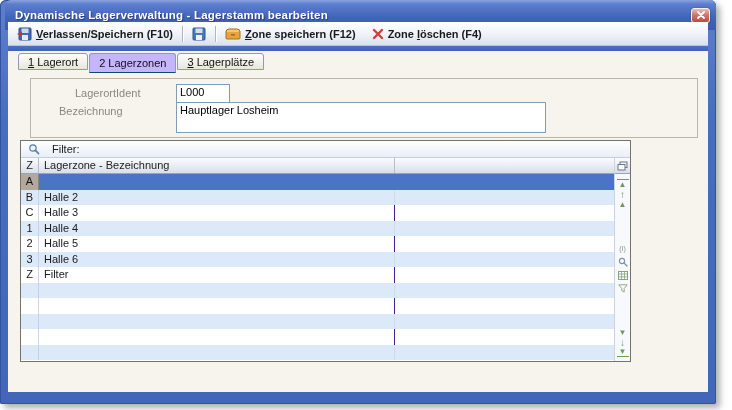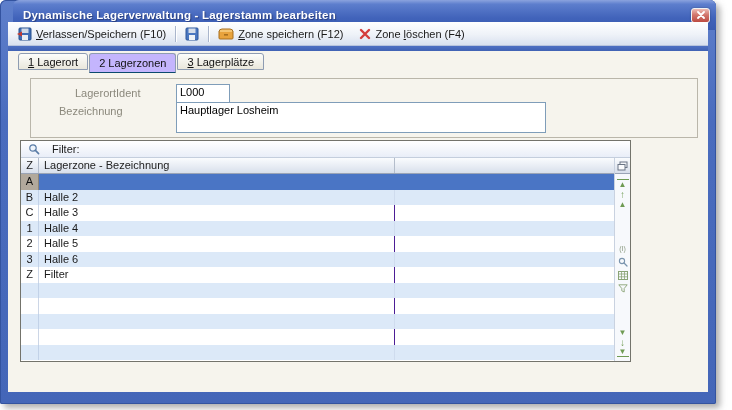--- a/index.html
+++ b/index.html
@@ -4,33 +4,33 @@
 <style>
   html,body{margin:0;padding:0;background:#fff;}
   *{box-sizing:border-box;}
   body{font-family:"Liberation Sans","DejaVu Sans",sans-serif;font-size:11px;color:#1a1a1a;}
   .stage{position:relative;width:732px;height:410px;background:#fff;overflow:hidden;}
 
   
   .win{position:absolute;left:0;top:0;width:716px;height:404px;border-radius:6px 6px 2px 2px;
        background:linear-gradient(180deg,#5e7fcb,#4a6cbe 30%,#4466b8);
        box-shadow:4px 4px 6px rgba(110,110,110,.55), inset 0 0 0 1px #33539f;}
-  .titlebar{position:absolute;left:13px;top:0;right:0;height:30px;border-radius:6px 6px 0 0;
+  .titlebar{position:absolute;left:5px;top:0;right:0;height:30px;border-radius:6px 6px 0 0;
        background:linear-gradient(180deg,#8ba3de 0%,#5d7ecd 14%,#4163ba 60%,#3a5bb0 100%);
        display:flex;align-items:center;padding:0 6px 0 10px;}
   .title{color:#fff;font-weight:bold;font-size:11.5px;letter-spacing:.2px;text-shadow:1px 1px 1px rgba(20,30,70,.55);flex:1;}
   .closebtn{width:19px;height:15px;border:1px solid #f2f2f2;border-radius:3px;cursor:default;
        background:linear-gradient(180deg,#eebcb4 0%,#d2766c 45%,#bc4b42 100%);
        display:flex;align-items:center;justify-content:center;box-shadow:0 0 2px rgba(0,0,0,.35);}
   .closebtn svg{display:block;}
 
   
   .toolbar{position:absolute;left:8px;top:22px;width:700px;height:24px;
        background:linear-gradient(180deg,#ffffff 0%,#eef2f8 55%,#d9e1ef 100%);
-       border-bottom:1px solid #b7c4dd;display:flex;align-items:center;padding:0 4px;}
+       border-bottom:1px solid #b7c4dd;display:flex;align-items:center;padding:0 4px;font-weight:bold;}
   .tbtn{display:flex;align-items:center;gap:4px;height:20px;padding:0 5px;border-radius:2px;white-space:nowrap;}
   .tbtn span{line-height:20px;}
   .tsep{width:1px;height:16px;background:#aab6cc;margin:0 4px;box-shadow:1px 0 0 #fff;}
   .u{text-decoration:underline;}
   .ticon{display:block;}
 
   
   .bluestrip{position:absolute;left:8px;top:46px;width:700px;height:5px;
        background:linear-gradient(180deg,#4e70c2,#4062b4);}
 

